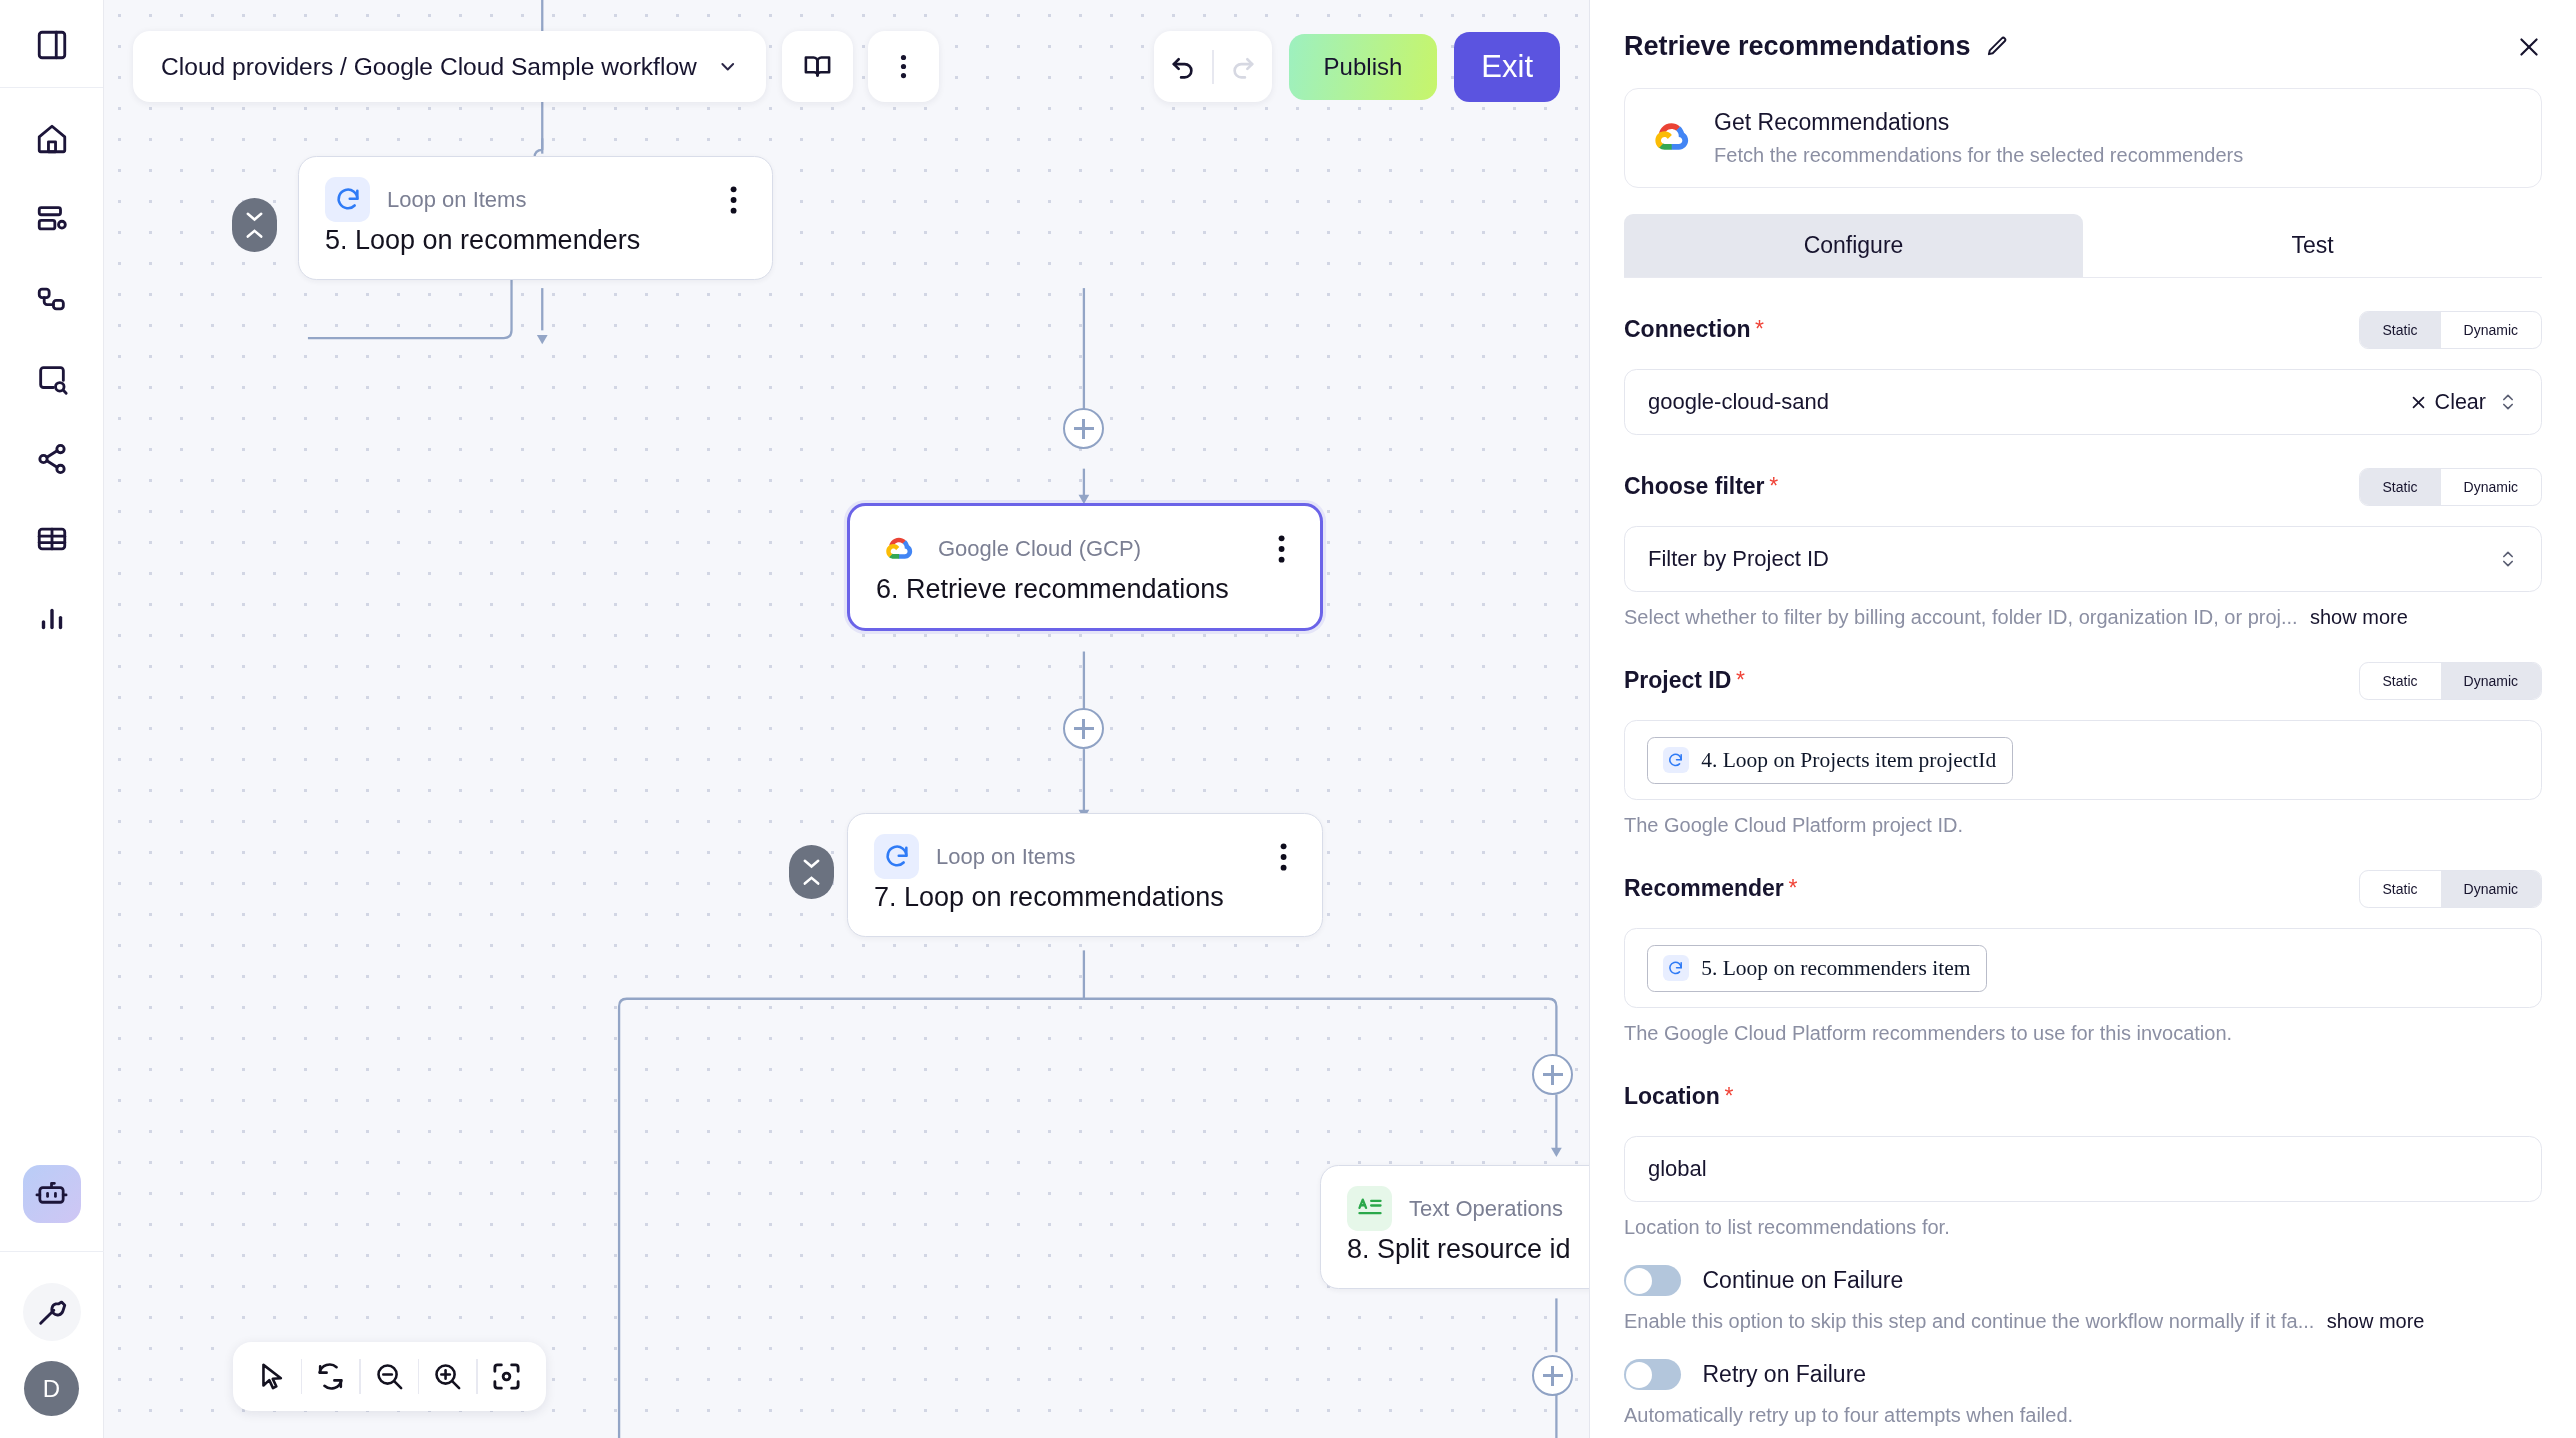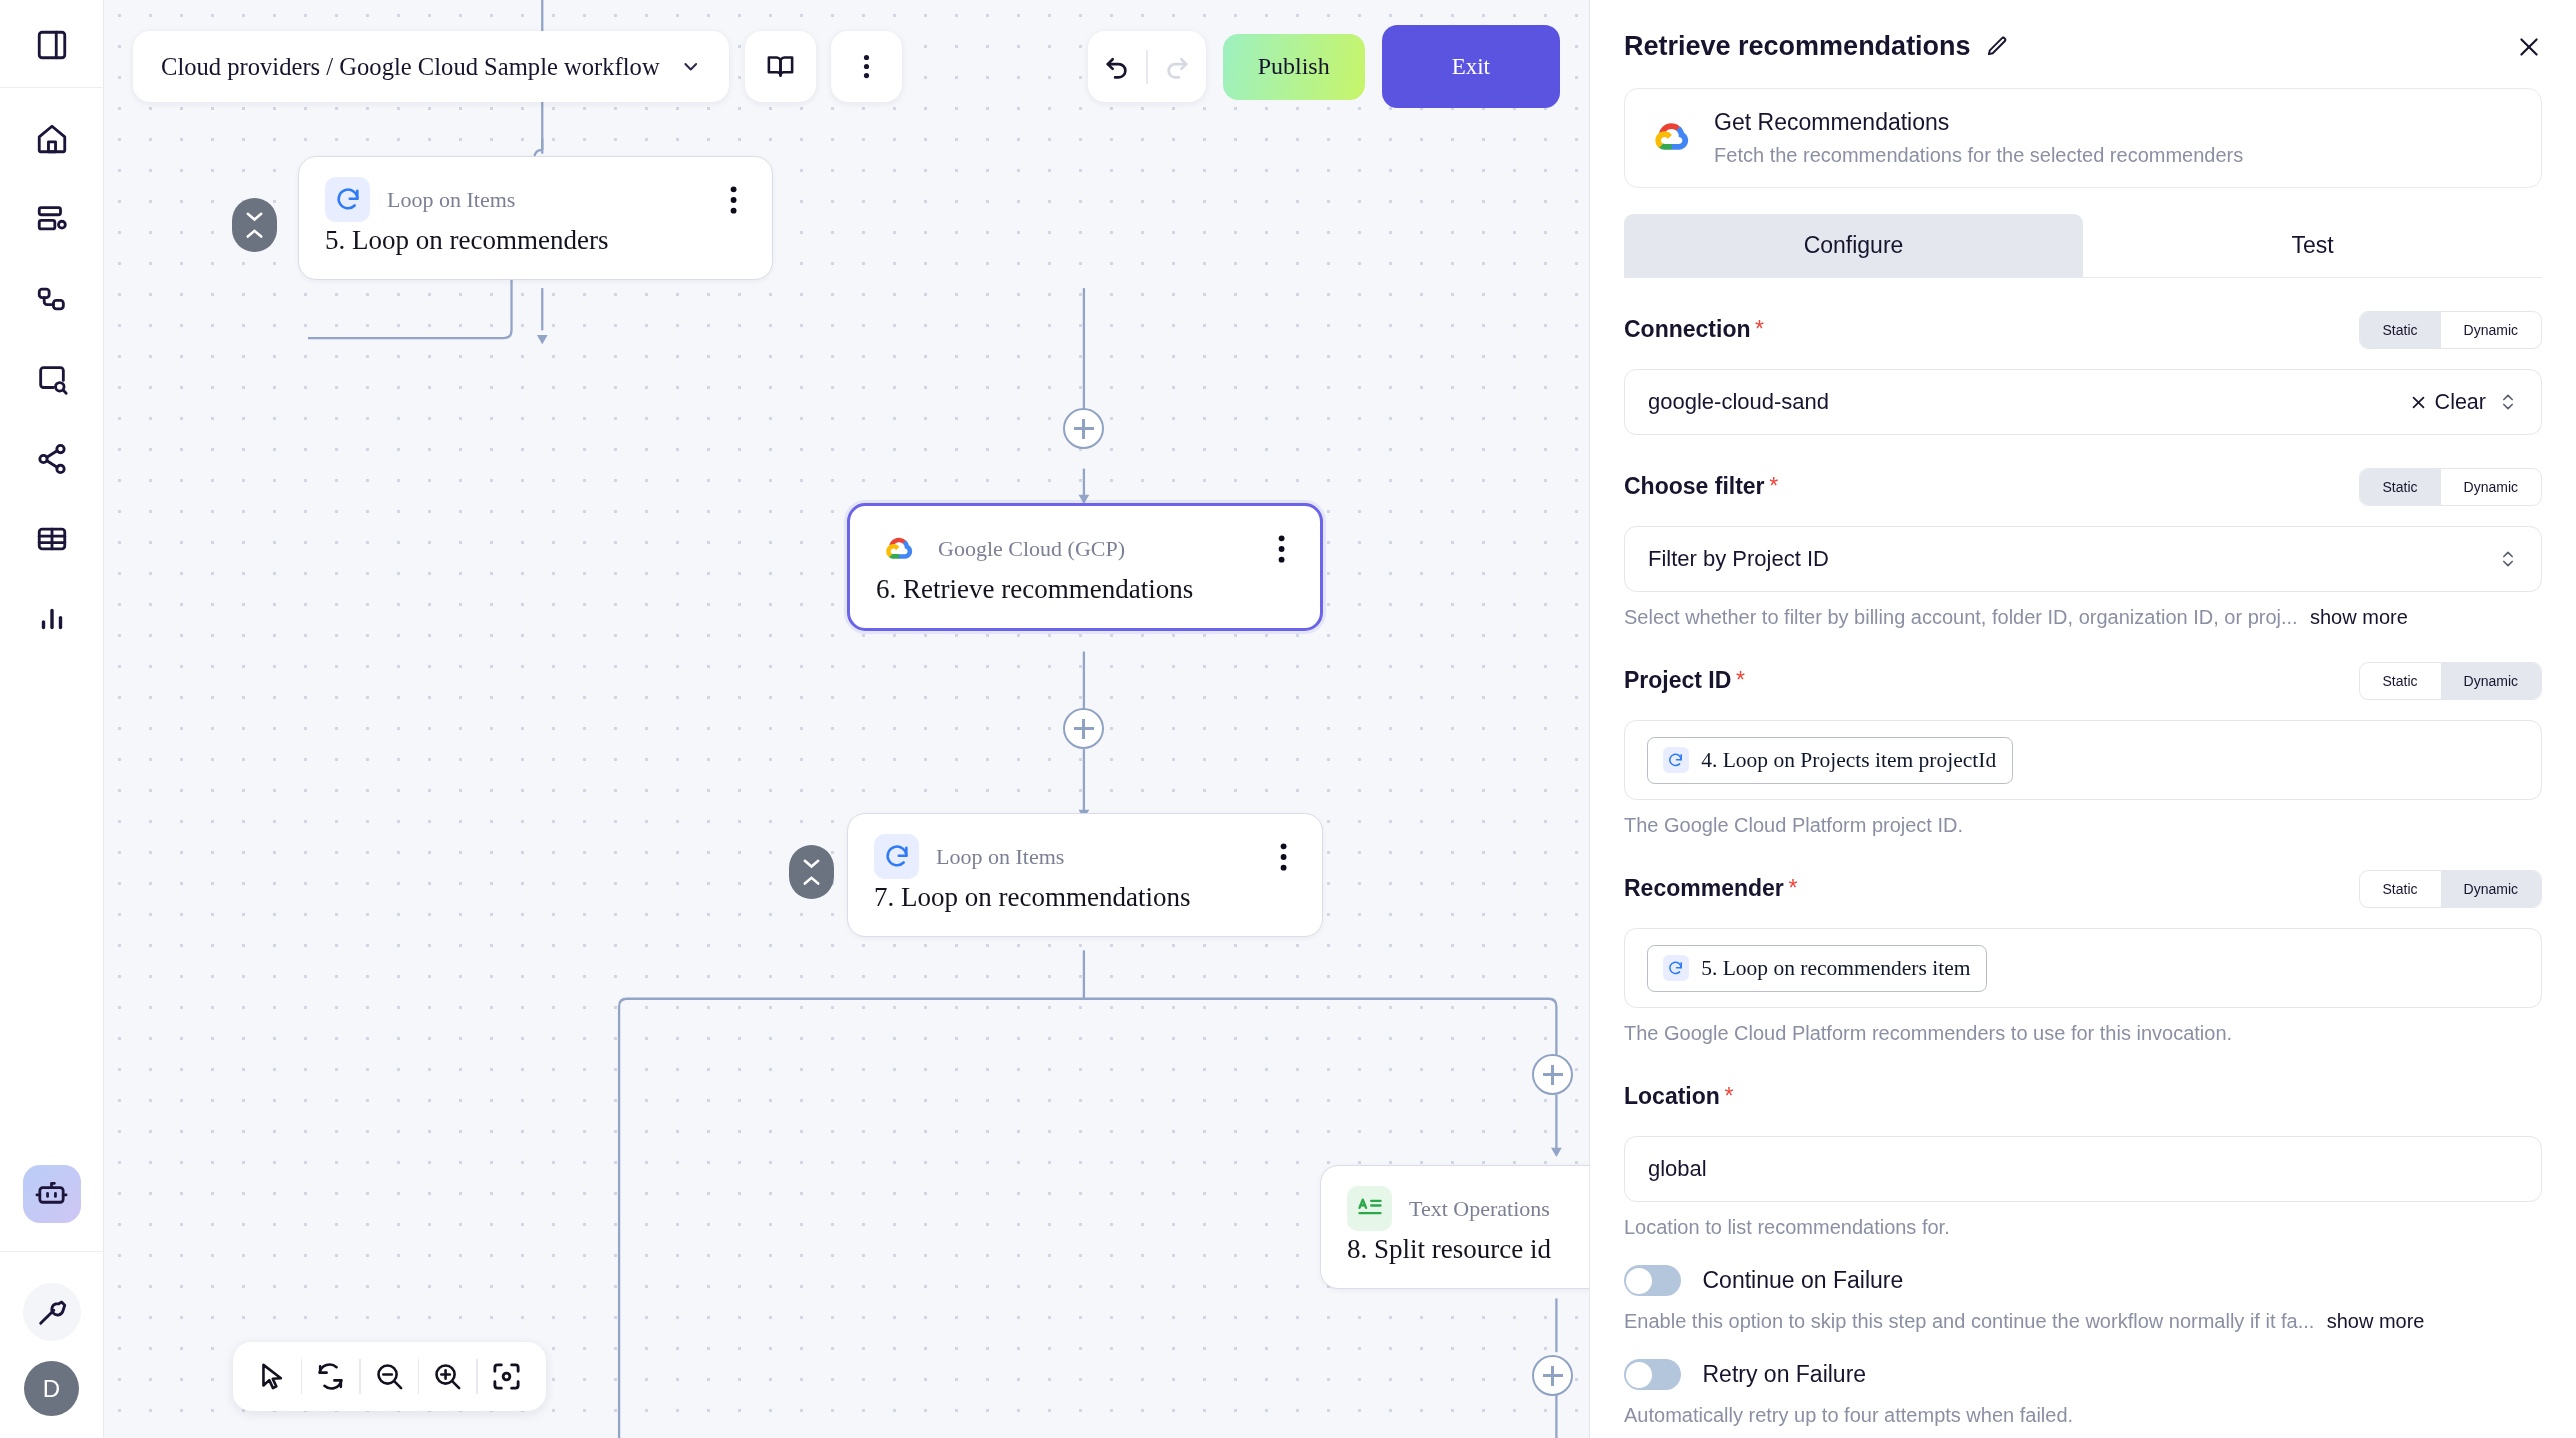--- a/index.html
+++ b/index.html
@@ -48,21 +48,20 @@
     justify-content: center; cursor: pointer; letter-spacing: 0.4px;
   }
 
   
   .canvas {
     position: relative; flex: 1; height: 1439px; overflow: hidden;
     background-color: #f6f7fb;
     background-image: radial-gradient(circle, #d2d6e4 1.7px, transparent 1.8px);
     background-size: 31px 31px;
     border-right: 1.5px solid #e4e6ee;
-    font-family: Liberation Serif, serif;
   }
   .topbar {
     position: absolute; top: 31px; left: 29px; right: 29px; height: 71px;
     display: flex; align-items: center; gap: 15.4px; z-index: 20; pointer-events: none;
   }
   .topbar > * { pointer-events: auto; }
   .wf-pill {
     height: 71px; background: #fff; border-radius: 17px; display: flex;
     align-items: center; gap: 20px; padding: 0 28px; cursor: pointer;
     box-shadow: 0 1.5px 7.7px rgba(25,25,60,.07);
@@ -86,22 +85,22 @@
   .ub.enabled svg { color: #17142e; }
   .ub.disabled svg { color: #d6d8e2; cursor: default; }
   .ub-div { width: 1.5px; height: 34px; background: #e7e8f0; }
   .btn-publish {
     height: 66px; padding: 0 35px; border-radius: 15.4px; border: 0;
     background: linear-gradient(100deg, #9df0c0 0%, #c7f56a 100%);
     color: #17142e; font-size: 24px; font-family: inherit; cursor: pointer;
     display: flex; align-items: center;
   }
   .btn-exit {
-    height: 83px; padding: 0 70px; border-radius: 15.4px; border: 0;
-    background: #5b54e0; color: #fff; font-size: 23px; font-family: inherit;
+    height: 70px; padding: 0 27px; border-radius: 15.4px; border: 0;
+    background: #5b54e0; color: #fff; font-size: 31px; font-family: inherit;
     cursor: pointer; display: flex; align-items: center;
   }
 
   
   .node {
     position: absolute; background: #fff; border: 1.5px solid #d9dde9;
     border-radius: 18.4px; padding: 20px 26px 23px 26px;
     box-shadow: 0 1.5px 5.4px rgba(30,32,60,.05); cursor: pointer;
   }
   .node.selected { border: 3.8px solid #6b63e8; box-shadow: 0 0 0 3.1px rgba(107,99,232,.12); }

